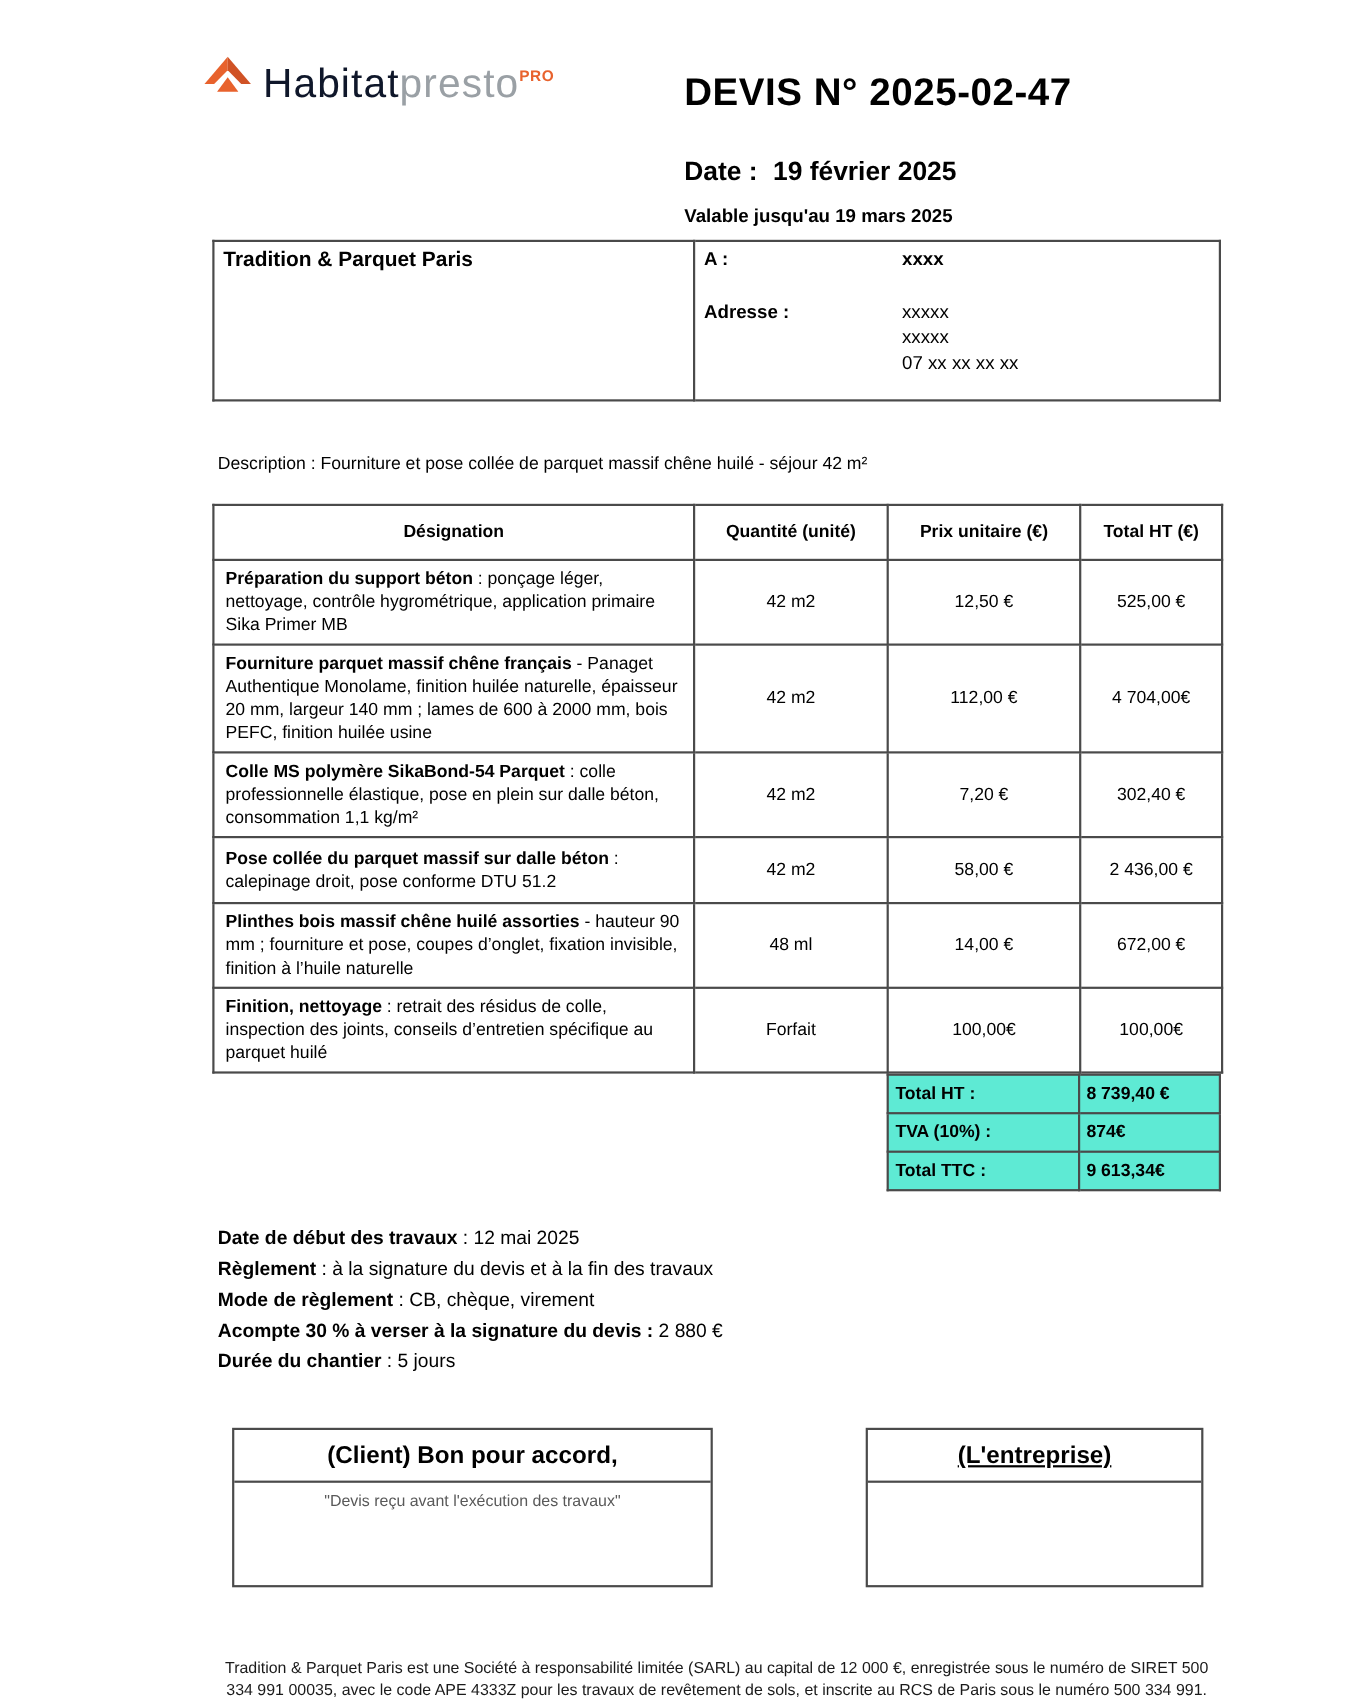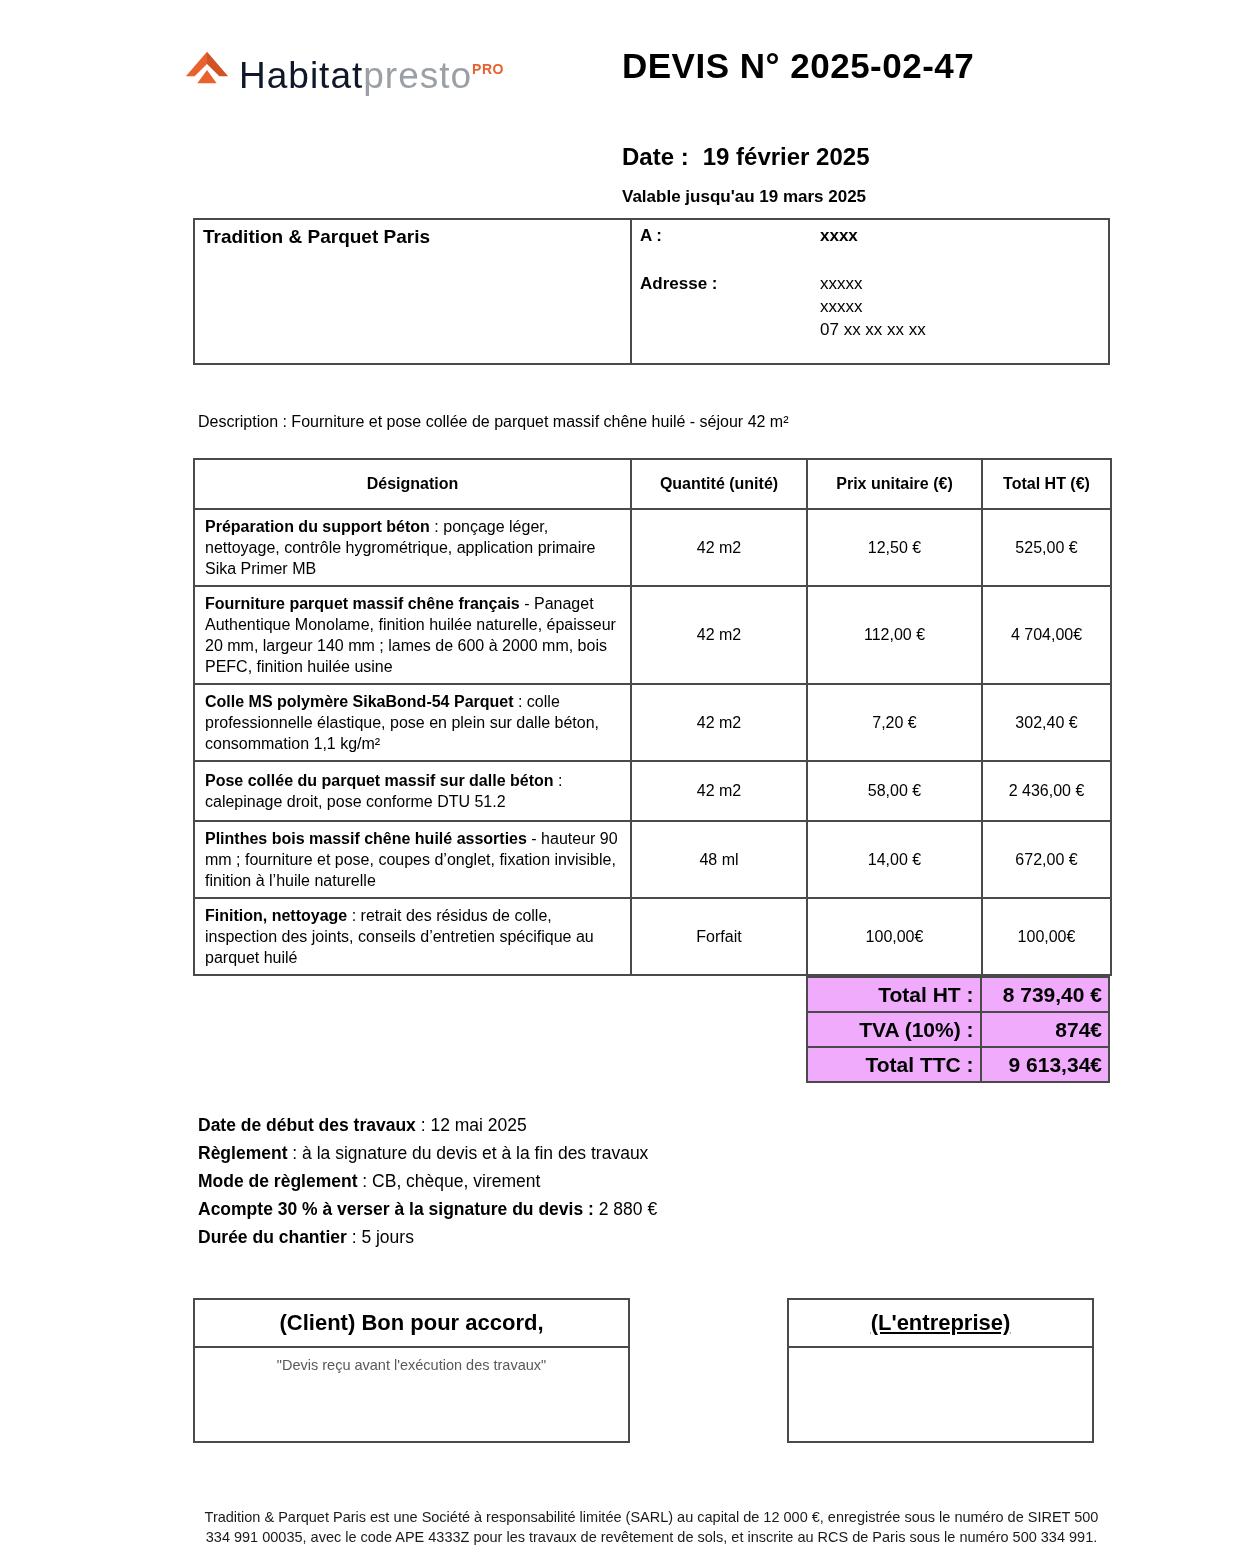--- a/index.html
+++ b/index.html
@@ -12,21 +12,21 @@
   }
 
   
   .logo { position: absolute; left: 185px; top: 46px; display: flex; align-items: flex-start; }
   .logo-icon { width: 44px; height: 46px; margin-right: 10px; margin-top: 2px; }
   .logo-word { font-size: 37px; font-weight: 300; letter-spacing: 1px; line-height: 46px; }
   .logo-habitat { color: #0f172a; }
   .logo-presto  { color: #9aa0a5; }
   .logo-pro { font-size: 14px; font-weight: bold; color: #e8622d; vertical-align: 14px; letter-spacing: 0.5px; }
 
-  .doc-title { position: absolute; left: 622px; top: 46px; font-size: 35px; font-weight: bold; letter-spacing: 0.5px; }
+  .doc-title { position: absolute; left: 622px; top: 64px; font-size: 35px; font-weight: bold; letter-spacing: 0.5px; }
   .doc-date  { position: absolute; left: 622px; top: 143px; font-size: 24px; font-weight: bold; }
   .doc-date .date-value { margin-left: 14px; }
   .doc-validity { position: absolute; left: 622px; top: 187px; font-size: 17px; font-weight: bold; }
 
   
   .content { position: absolute; left: 193px; top: 218px; width: 917px; }
 
   .info-box { width: 100%; height: 147px; border-collapse: collapse; table-layout: fixed; }
   .info-box td { border: 2px solid #4a4a4a; vertical-align: top; padding: 6px 8px; }
   .info-company { font-size: 19px; font-weight: bold; }
@@ -42,32 +42,32 @@
   table.items th { height: 50px; font-weight: bold; text-align: center; border-radius: 19px; }
   table.items td.c-des { text-align: left; vertical-align: middle; line-height: 21px; }
   table.items td.c-num { text-align: center; vertical-align: middle; }
   .col-des { width: 437px; } .col-qty { width: 176px; } .col-pu { width: 175px; } .col-tot { width: 129px; }
   .row-title { font-weight: bold; }
   tr.r1 td { height: 77px; } tr.r2 td { height: 95px; } tr.r3 td { height: 66px; }
   tr.r4 td { height: 60px; } tr.r5 td { height: 75px; } tr.r6 td { height: 77px; }
 
   table.totals { border-collapse: collapse; table-layout: fixed; margin-left: 613px; }
   table.totals td {
-    border: 2px solid #4a4a4a; background: #f0abfc;
-    font-size: 21px; font-weight: bold; text-align: right;
+    border: 2px solid #4a4a4a; background: #5eead4;
+    font-size: 16px; font-weight: bold; text-align: left;
     height: 35px; padding: 2px 6px;
   }
   .tot-label { width: 175px; } .tot-value { width: 129px; }
 
   .terms { margin-top: 28px; padding-left: 5px; font-size: 17.5px; line-height: 28px; }
   .terms .t-label { font-weight: bold; }
 
   .signatures { margin-top: 47px; display: flex; justify-content: space-between; }
   .sig-box { border: 2px solid #4a4a4a; height: 145px; }
-  .sig-client { width: 437px; margin-left: 0; }
+  .sig-client { width: 437px; margin-left: 18px; }
   .sig-company { width: 307px; margin-right: 16px; text-decoration: underline; }
   .signatures { width: 917px; }
   .sig-company { margin-left: auto; }
   .sig-head {
     height: 48px; border-bottom: 2px solid #4a4a4a;
     display: flex; align-items: center; justify-content: center;
     font-size: 22px; font-weight: bold;
   }
   .sig-note { margin-top: 9px; text-align: center; font-size: 14.5px; color: #595959; }
 

